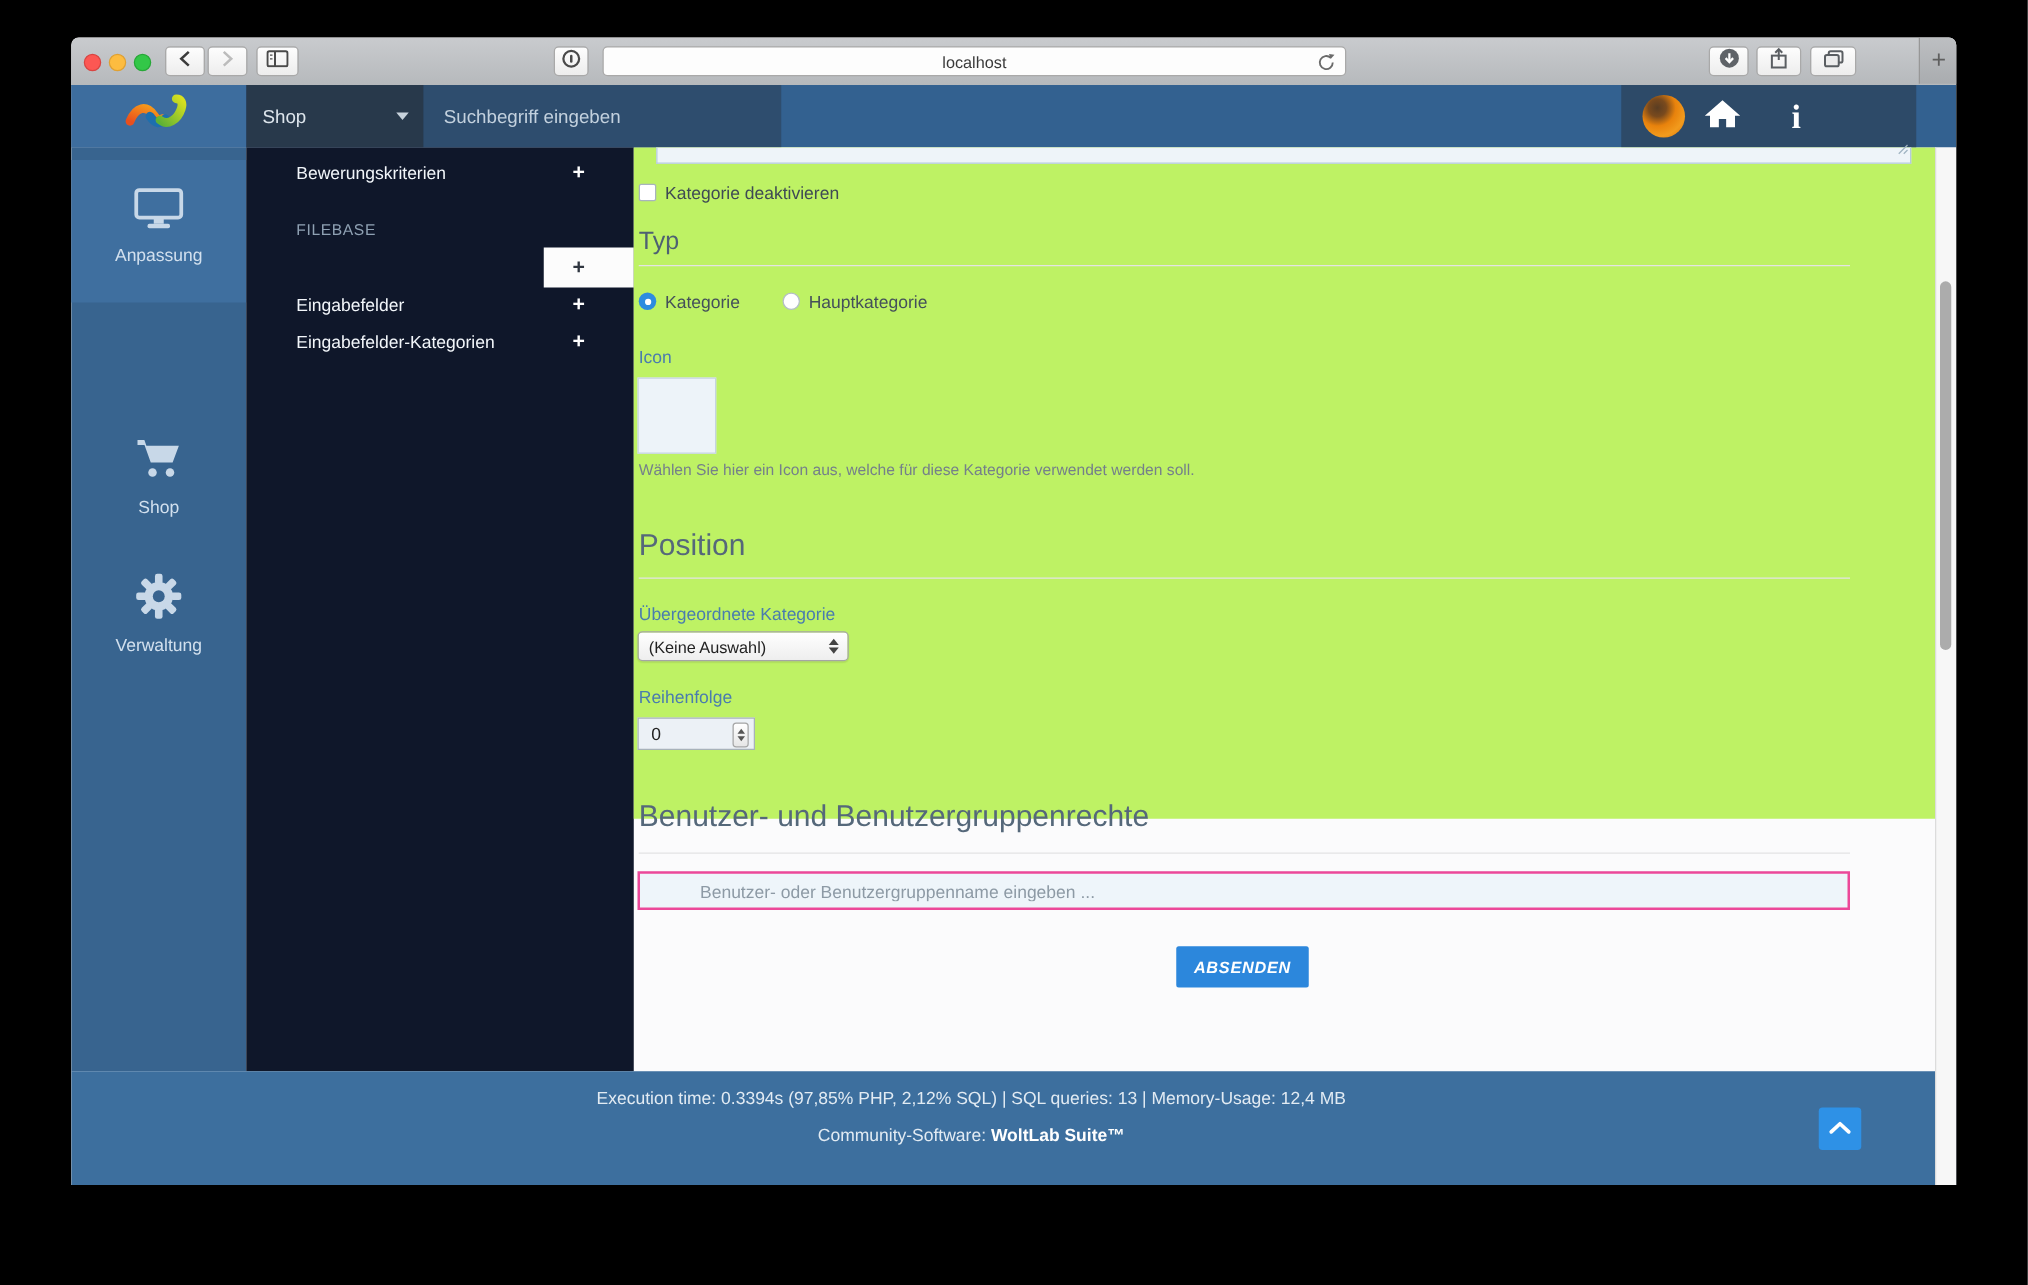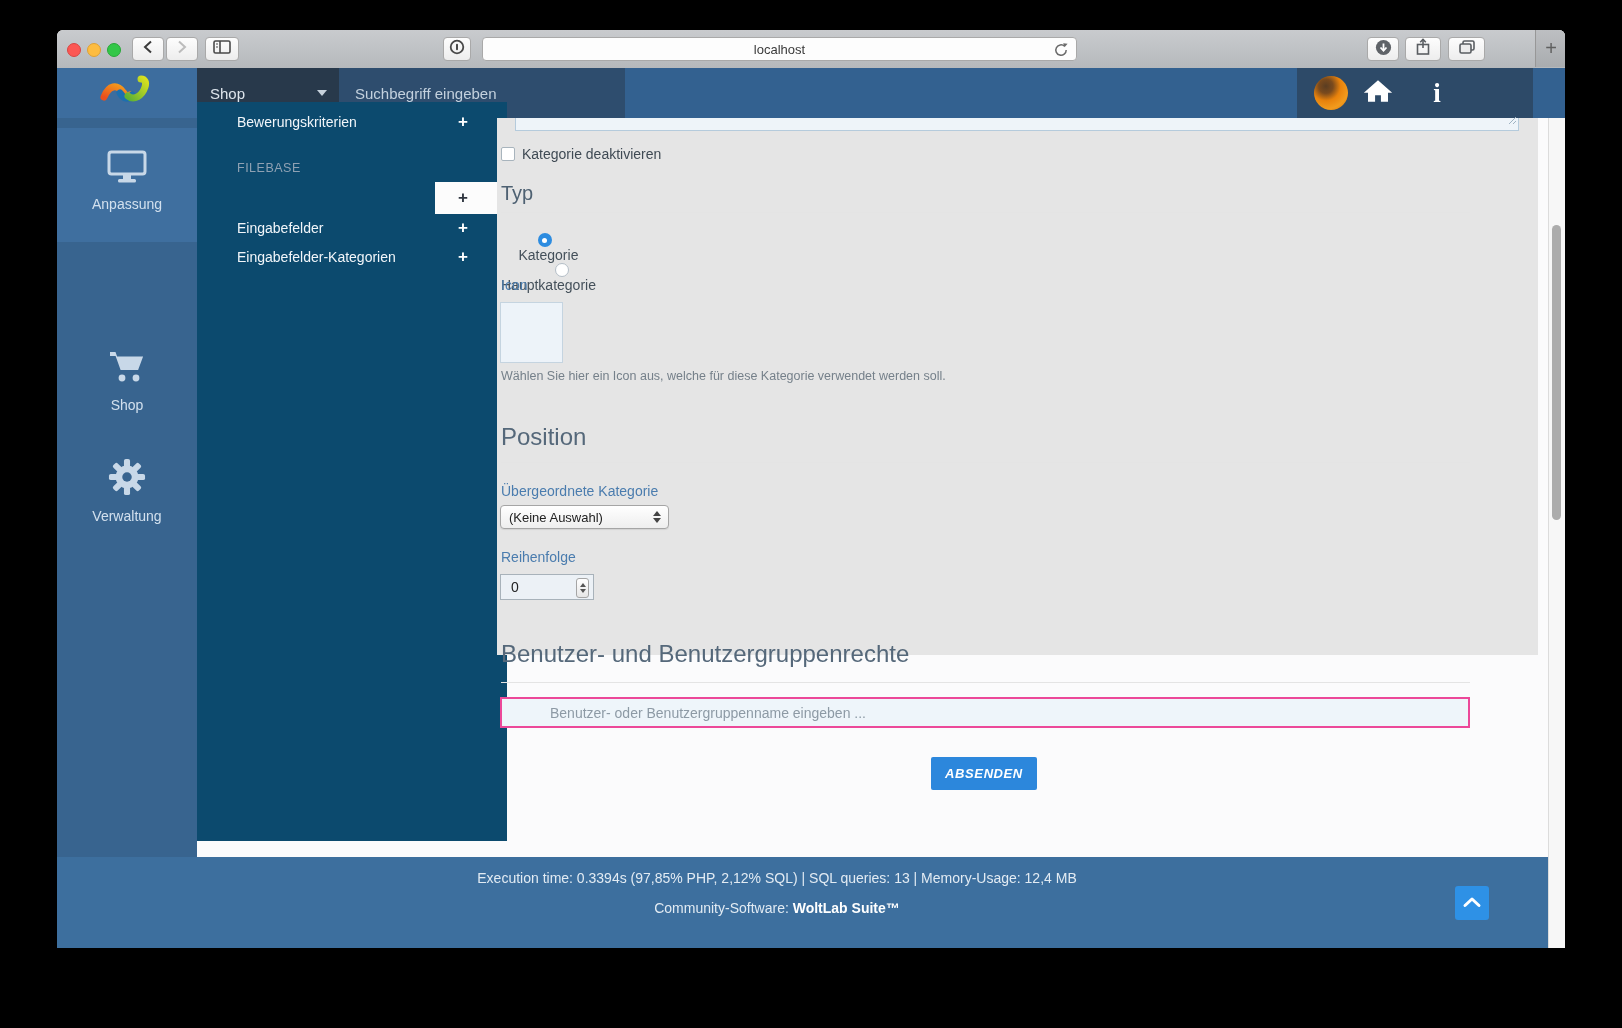--- a/index.html
+++ b/index.html
@@ -23,38 +23,38 @@
   #searchblock input::placeholder{color:#c3d1de;opacity:1;}
   #userblock{left:1240px;top:0;width:236px;height:50px;background:#2d4a68;display:flex;align-items:center;}
   #avatar{width:34px;height:34px;border-radius:50%;margin-left:17px;background:radial-gradient(circle at 35% 30%,#5a3d22 0%,#7a4a1d 22%,#e8820c 45%,#f29b1d 70%,#d96f07 100%);}
   .hicon{display:flex;align-items:center;justify-content:center;}
 
   
   #sidebar1{left:0;top:88px;width:140px;height:739px;background:#38648f;}
   .s1item{left:0;width:140px;display:flex;flex-direction:column;align-items:center;color:#d2e0ee;font-size:14px;}
   #s1-anpassung{top:10px;height:114px;background:#3f6f9f;width:140px;position:absolute;}
   .s1label{margin-top:9px;}
-  #sidebar2{left:140px;top:72px;width:310px;height:739px;background:#0c4a6e;}
+  #sidebar2{left:140px;top:88px;width:310px;height:739px;background:#0f172a;}
   .s2row{position:absolute;left:0;width:310px;height:29px;display:flex;align-items:center;color:#f2f6fa;font-size:14px;}
   .s2row .lbl{margin-left:40px;}
   .s2plus{position:absolute;left:252px;top:0;width:28px;height:29px;display:flex;align-items:center;justify-content:center;color:#fff;font-size:17px;font-weight:bold;}
   #kat-highlight{position:absolute;left:238px;top:80px;width:72px;height:32px;background:#fcfcfc;}
   #kat-highlight .s2plus{color:#2f3640;left:14px;top:1px;}
   .s2section{position:absolute;left:40px;color:#8fa1b3;font-size:12.5px;letter-spacing:.5px;}
 
   
-  #content{left:440px;top:88px;width:1041px;height:537px;background:#e5e5e5;}
+  #content{left:450px;top:88px;width:1041px;height:537px;background:#bef264;}
   #textarea-bottom{left:18px;top:0;width:1004px;height:13px;background:#eef4f9;border:1px solid #b5cbdc;border-top:none;box-sizing:border-box;}
   #resize-grip{position:absolute;right:1px;bottom:1px;}
   .checkrow{left:4px;top:28px;display:flex;align-items:center;color:#3f4a54;font-size:14px;}
   .checkbox{width:12px;height:12px;background:#fff;border:1px solid #a8b4bd;border-radius:2px;margin-right:7px;}
   h2.sec{position:absolute;margin:0;font-weight:400;color:#4e6172;}
   #h-typ{left:4px;top:64px;font-size:20px;}
   .rule{position:absolute;left:4px;width:969px;height:1px;background:#e4e4e4;}
-  .radiorow{left:4px;top:115px;display:flex;align-items:center;font-size:14px;color:#44505a;flex-direction:column;}
+  .radiorow{left:4px;top:115px;display:flex;align-items:center;font-size:14px;color:#44505a;}
   .radio{width:14px;height:14px;border-radius:50%;box-sizing:border-box;margin-right:7px;position:relative;}
   .radio.on{background:#2d8ce0;}
   .radio.on:after{content:"";position:absolute;left:4.5px;top:4.5px;width:5px;height:5px;border-radius:50%;background:#fff;}
   .radio.off{background:#fff;border:1px solid #b4bec7;}
   .radio2{margin-left:34px;}
   .bluelabel{position:absolute;left:4px;color:#4a7cae;font-size:14px;}
   #iconbox{left:3px;top:184px;width:63px;height:61px;background:#edf3f9;border:1px solid #c5d4e0;box-sizing:border-box;}
   #icon-help{left:4px;top:251px;font-size:12.5px;color:#75808a;}
   #h-position{left:4px;top:305px;font-size:24px;color:#55687a;}
   #select-parent{left:3px;top:387px;width:169px;height:24px;background:linear-gradient(180deg,#ffffff,#eeeeee);border:1px solid #a5a5a5;border-radius:4px;box-sizing:border-box;display:flex;align-items:center;font-size:13px;color:#222;box-shadow:0 1px 1px rgba(0,0,0,.08);}

